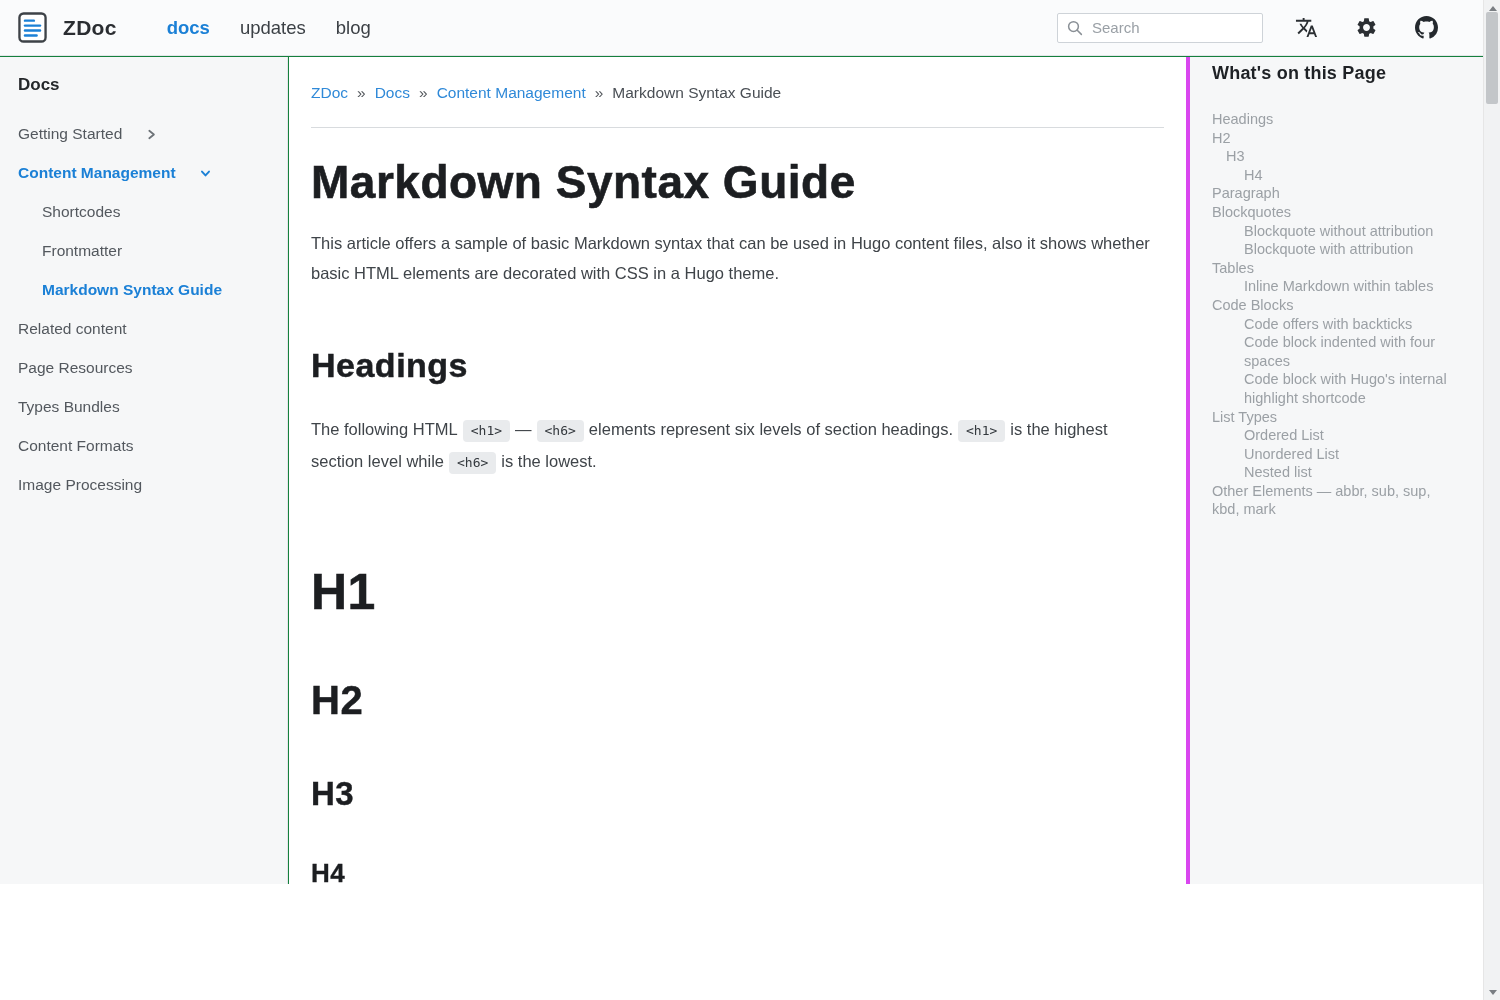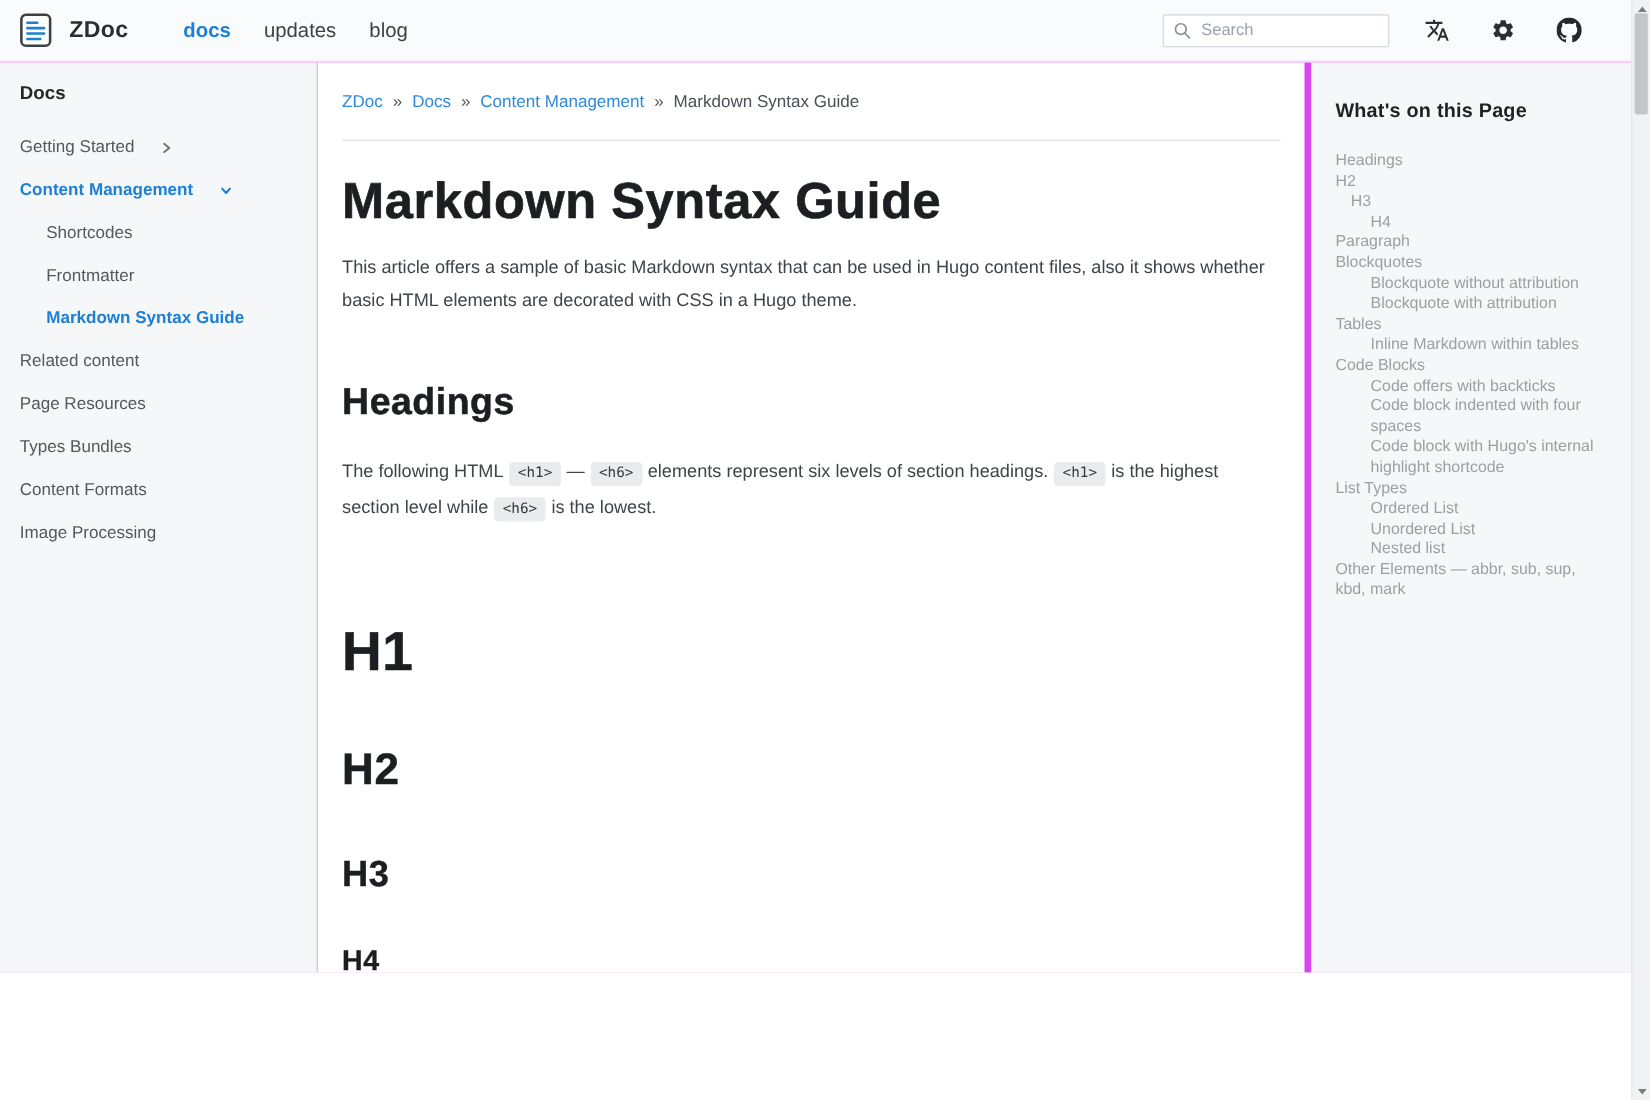--- a/index.html
+++ b/index.html
@@ -1,18 +1,18 @@
 <!DOCTYPE html>
 <html><head>
 <meta charset="utf-8">
 <style>
   * { margin:0; padding:0; box-sizing:border-box; }
   html,body { width:1500px; height:1000px; overflow:hidden; }
   body { font-family:"Liberation Sans", sans-serif; background:#fff; }
-  #app { position:relative; width:1500px; height:884px; background:#f0abfc; }
+  #app { position:relative; width:1500px; height:884px; background:#15803d; }
 
   
   .header { position:absolute; top:0; left:0; width:1500px; height:56px;
     background:#fafbfc; border-bottom:1px solid #e3e6e9;
     display:flex; align-items:center; padding:0 40px 0 16px; z-index:5; }
   .logo-wrap { display:flex; align-items:center; gap:14px; }
   .logo-icon { width:33px; height:33px; display:block; }
   .brand { font-size:21px; font-weight:bold; color:#2a2d31; letter-spacing:.3px; }
   .topnav { display:flex; align-items:center; gap:30px; margin-left:50px; }
   .topnav .nav-link { font-size:18.5px; color:#3c4146; text-decoration:none; cursor:pointer; }
@@ -55,21 +55,21 @@
   .hsample { color:#1c1e21; font-weight:800; letter-spacing:.5px; -webkit-text-stroke:0.5px #1c1e21; }
   .hs1 { margin-top:84px; font-size:50px; line-height:60px; }
   .hs2 { margin-top:54px; font-size:40px; line-height:48px; }
   .hs3 { margin-top:50px; font-size:33px; line-height:40px; -webkit-text-stroke:0.4px #1c1e21; }
   .hs4 { margin-top:43px; font-size:26px; line-height:32px; -webkit-text-stroke:0.3px #1c1e21; }
   .hs5 { margin-top:35px; font-size:21px; line-height:26px; -webkit-text-stroke:0.2px #1c1e21; }
   .hs6 { margin-top:27px; font-size:17px; line-height:22px; -webkit-text-stroke:0.2px #1c1e21; }
 
   
   .toc { position:absolute; top:57px; right:17px; bottom:0; width:297px;
-    background:#f6f7f8; border-left:6px solid #d946ef; padding:33px 28px 0 22px; }
+    background:#f6f7f8; border-left:4px solid #d946ef; padding:6px 28px 0 22px; }
   .toc-title { font-size:18px; font-weight:bold; color:#1e2125; margin-bottom:26px; letter-spacing:.2px; }
   .toc-item { font-size:14.5px; line-height:18.6px; color:#9ba0a5; cursor:pointer; }
   .toc-item.lvl2 { padding-left:14px; }
   .toc-item.lvl3 { padding-left:32px; }
 
   
   .scrollbar { position:absolute; top:0; right:0; width:17px; height:1000px;
     background:#f1f2f3; border-left:1px solid #e6e6e6; z-index:9; }
   .sb-arrow { position:absolute; left:0; width:17px; height:16px; display:flex;
     align-items:center; justify-content:center; cursor:pointer; }

